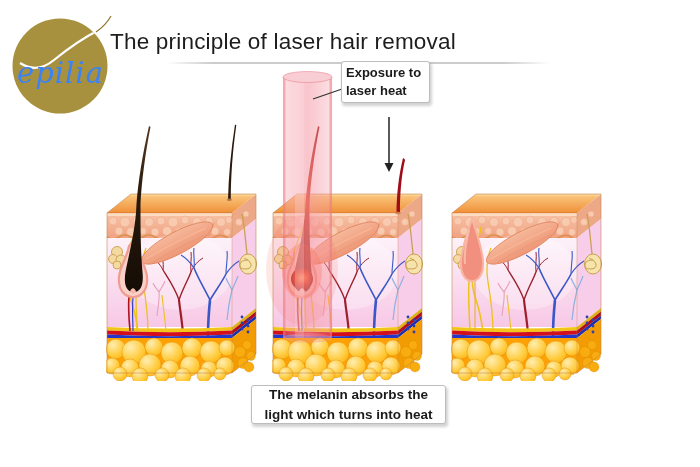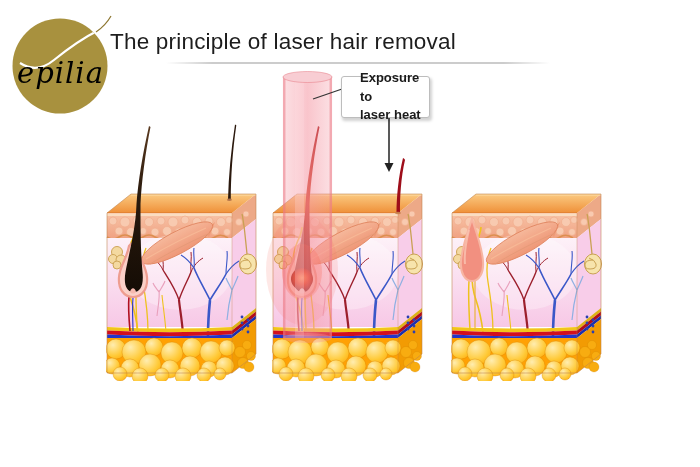--- a/index.html
+++ b/index.html
@@ -6,41 +6,41 @@
   .stage{
     position:relative;width:700px;height:467px;background:#fff;overflow:hidden;
     font-family:"Liberation Sans",sans-serif;
   }
   .stage svg{position:absolute;left:0;top:0;}
   .logo-text{
     position:absolute;left:13px;top:17px;width:95px;height:95px;
     display:flex;align-items:center;justify-content:center;
     box-sizing:border-box;padding-top:16px;
     font-family:"DejaVu Serif",serif;font-style:italic;
-    font-size:29px;color:#000000;letter-spacing:1px;
+    font-size:29px;color:#3b82f6;letter-spacing:1px;
   }
   .title{
     position:absolute;left:110px;top:29px;width:480px;
     font-size:22.5px;letter-spacing:.2px;
     color:var(--title-text,#1d1d1d);font-weight:400;
   }
   .title-underline{
     position:absolute;left:166px;top:62px;width:384px;height:2px;
     background:linear-gradient(90deg,rgba(0,0,0,0),rgba(0,0,0,.20) 12%,rgba(0,0,0,.20) 88%,rgba(0,0,0,0));
   }
   .label-box{
     position:absolute;background:var(--box-bg,#fff);
     border:1px solid var(--box-border,#bdbdbd);border-radius:3px;
     box-shadow:1.5px 2.5px 3px rgba(0,0,0,.18);
     color:var(--box-text,#1b1b1b);font-weight:600;
     display:flex;flex-direction:column;align-items:center;justify-content:center;
     line-height:1.42;box-sizing:border-box;
   }
-  .callout-box{left:341px;top:76px;width:89px;height:42px;font-size:13px;
-    align-items:flex-start;padding-left:18px;}
+  .callout-box{left:341px;top:61px;width:89px;height:42px;font-size:13px;
+    align-items:flex-start;padding-left:4px;}
   .before-box{left:137px;top:389px;width:66px;height:24px;font-size:14px;}
   .process-box{left:251px;top:385px;width:195px;height:39px;font-size:13.5px;}
   .after-box{left:489px;top:389px;width:69px;height:24px;font-size:14px;}
 </style>
 </head>
 <body>
 
 <div class="stage">
 
   <svg width="700" height="467" viewBox="0 0 700 467">
@@ -336,14 +336,18 @@
 
   <div class="title">The principle of laser hair removal</div>
   <div class="title-underline"></div>
 
   <div class="label-box callout-box">
     <span>Exposure to</span>
     <span>laser heat</span>
   </div>
 
 
+  <div class="label-box process-box">
+    <span>The melanin absorbs the</span>
+    <span>light which turns into heat</span>
+  </div>
 
 </div>
 
 </body></html>

